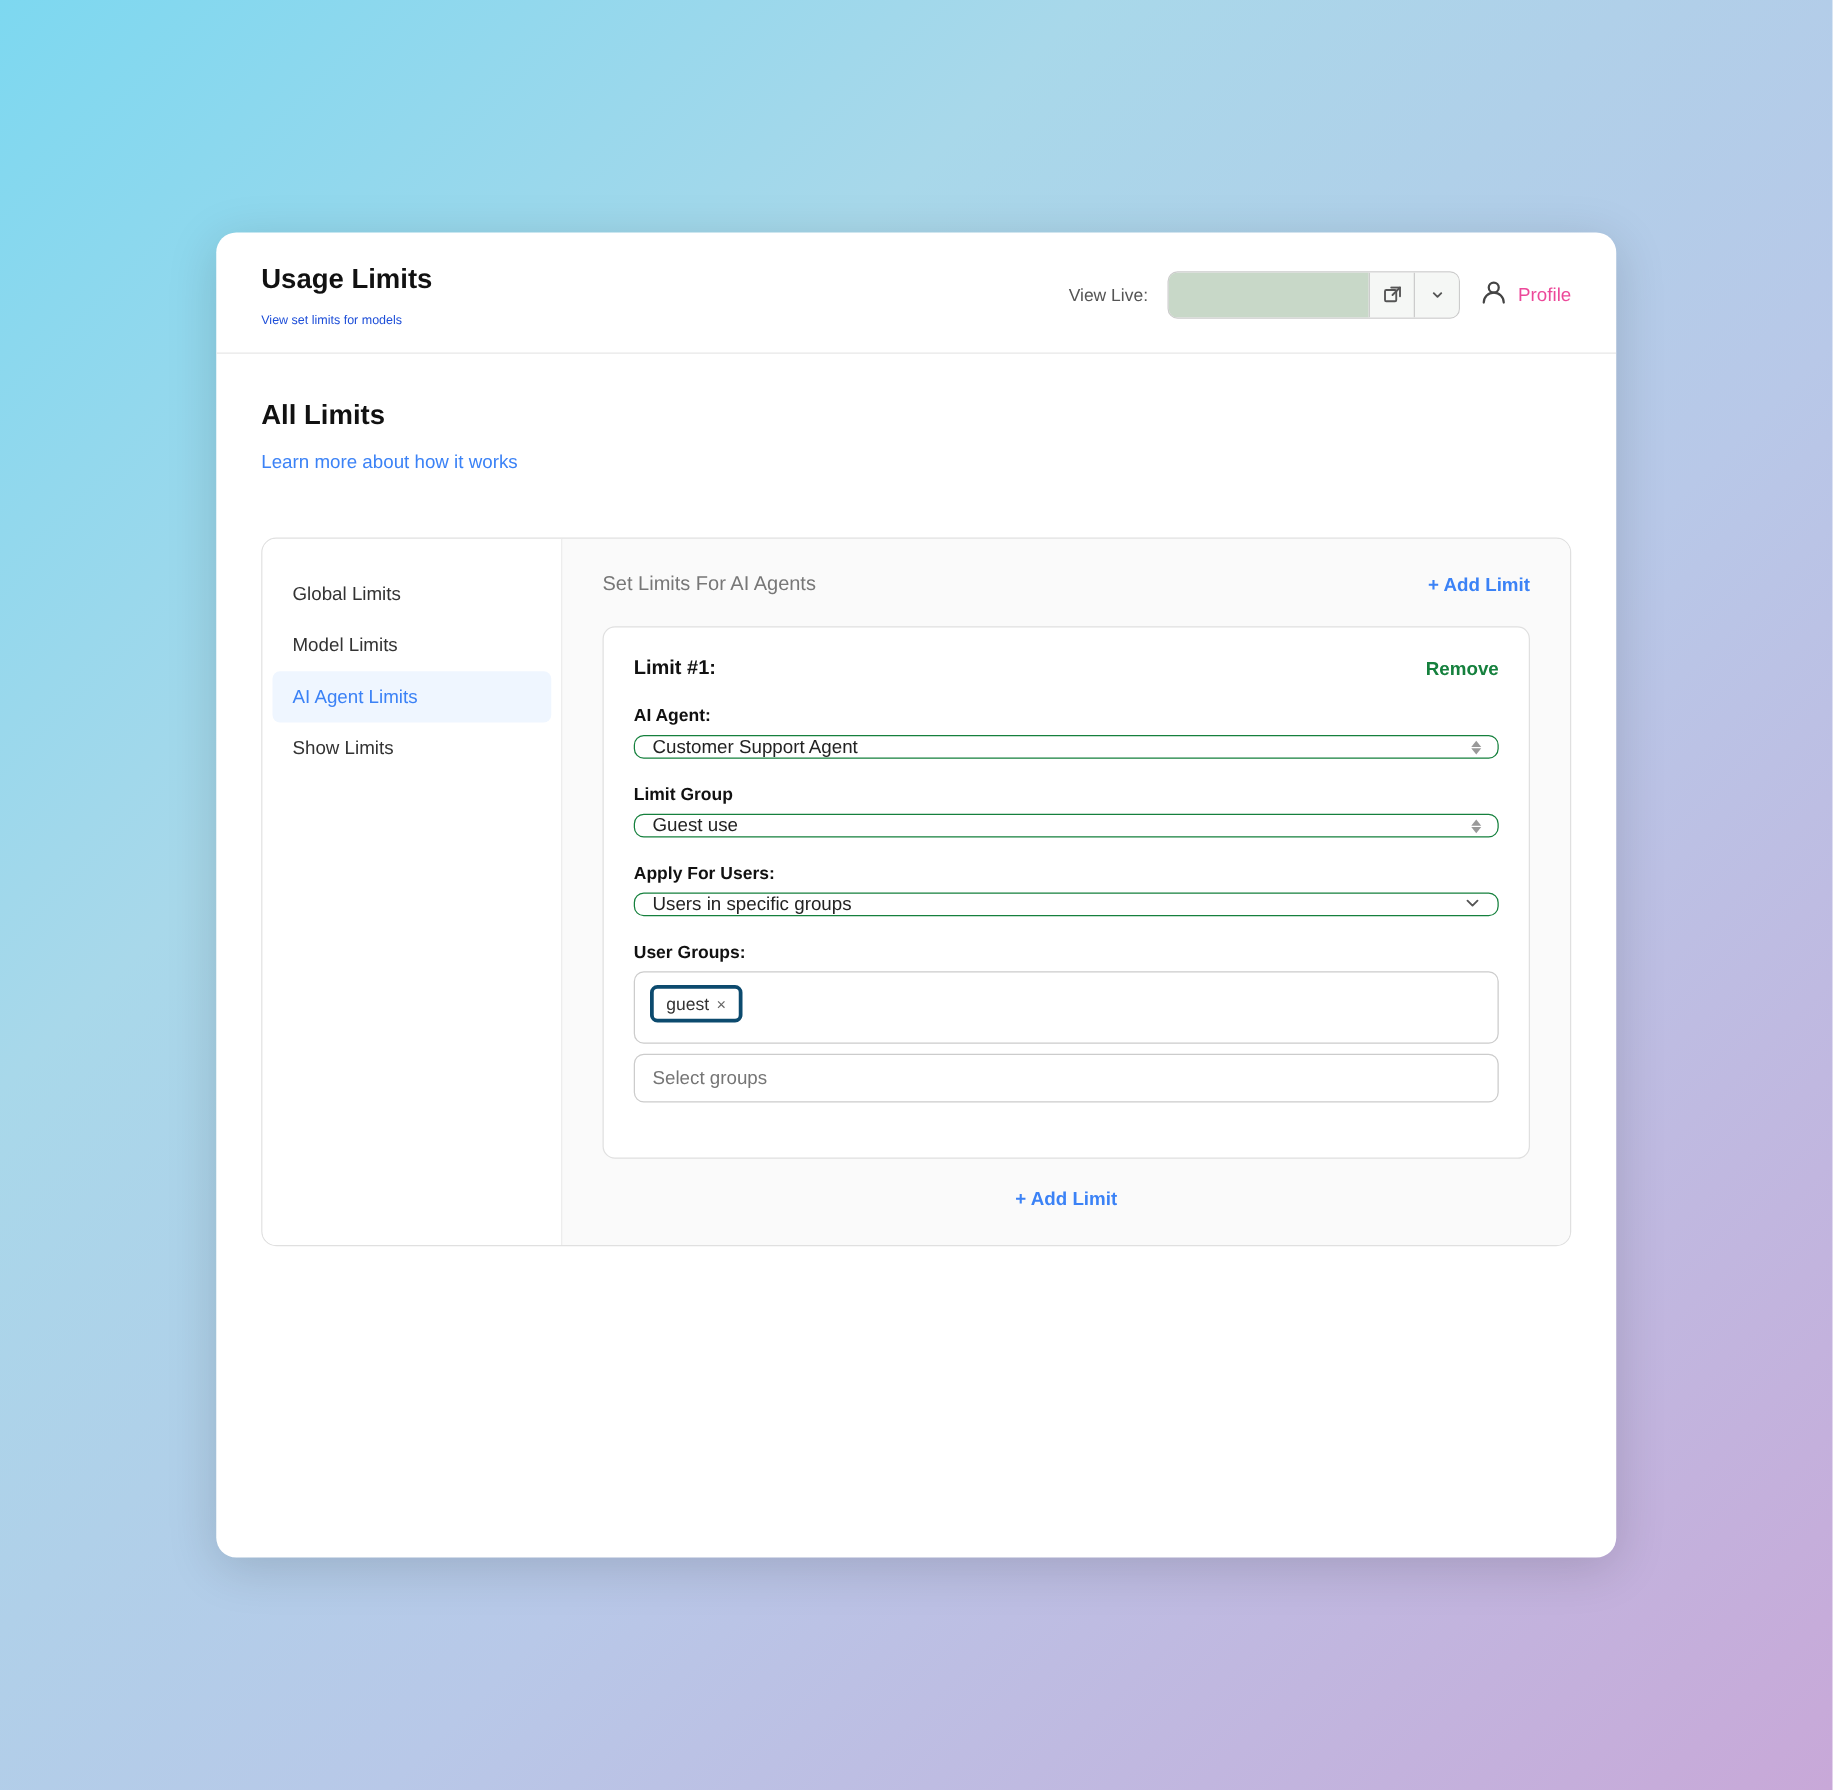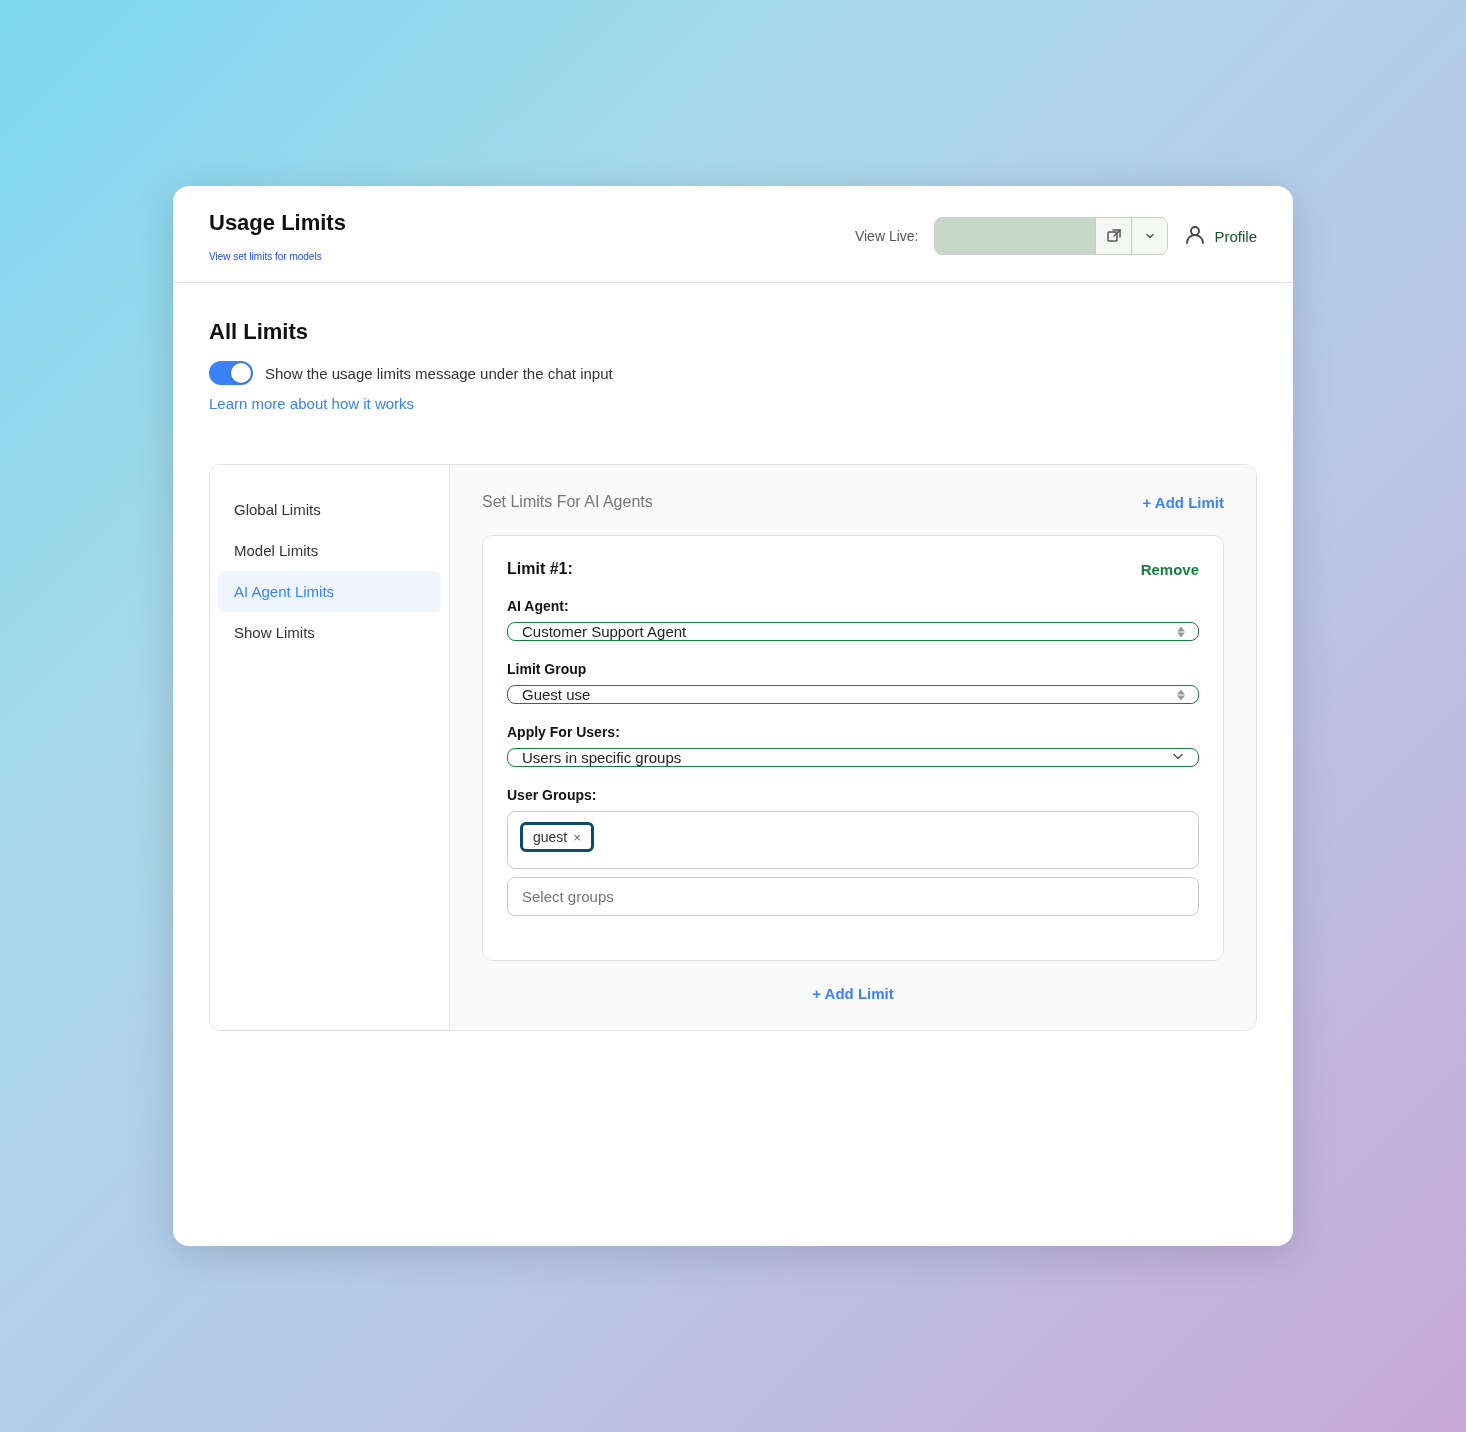--- a/index.html
+++ b/index.html
@@ -109,21 +109,21 @@
 
     .profile-btn {
       display: flex;
       align-items: center;
       gap: 8px;
       background: none;
       border: none;
       cursor: pointer;
       font-size: 15px;
       font-weight: 500;
-      color: #14532d;
+      color: #ec4899;
     }
 
     .profile-icon {
       font-size: 20px;
       color: #555;
     }
 
     
     .content {
       padding: 36px 36px 36px 36px;
@@ -443,24 +443,20 @@
           </svg>
         </span>
         <span>Profile</span>
       </button>
     </div>
   </div>
 
   <div class="content">
     <div class="section-title">All Limits</div>
 
-    <div class="toggle-row">
-      <div class="toggle"></div>
-      <span class="toggle-label">Show the usage limits message under the chat input</span>
-    </div>
 
     <a class="learn-more">Learn more about how it works</a>
 
     
     <div class="inner-container">
 
       <div class="sidebar">
         <div class="sidebar-item">
           <span>Global Limits</span>
         </div>

